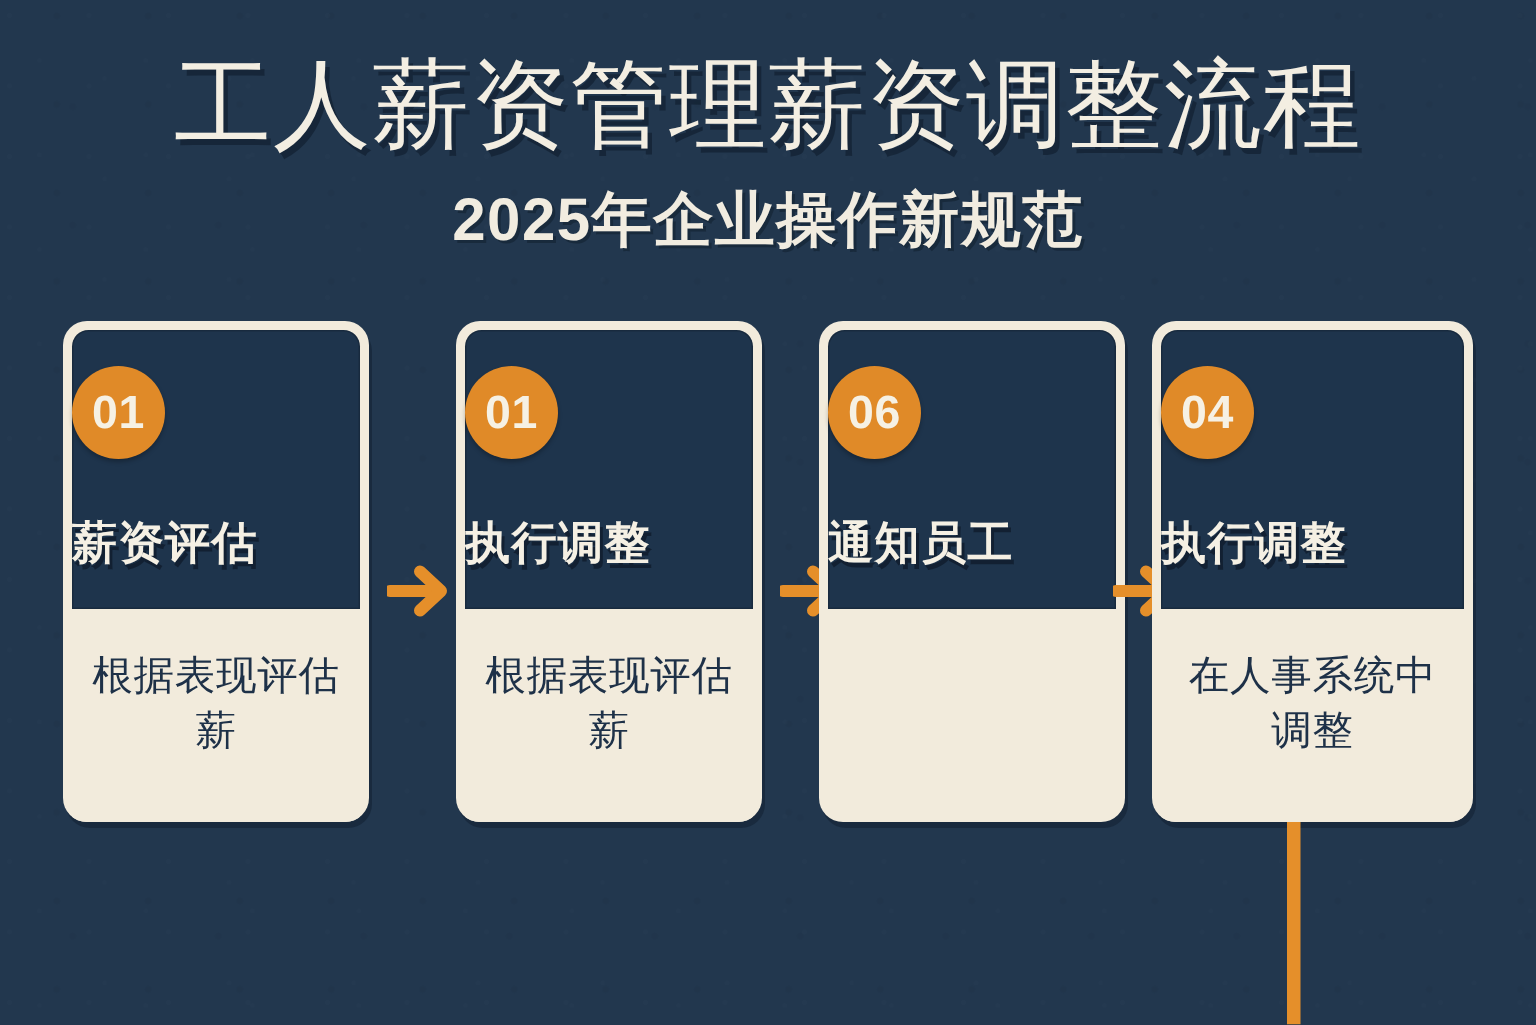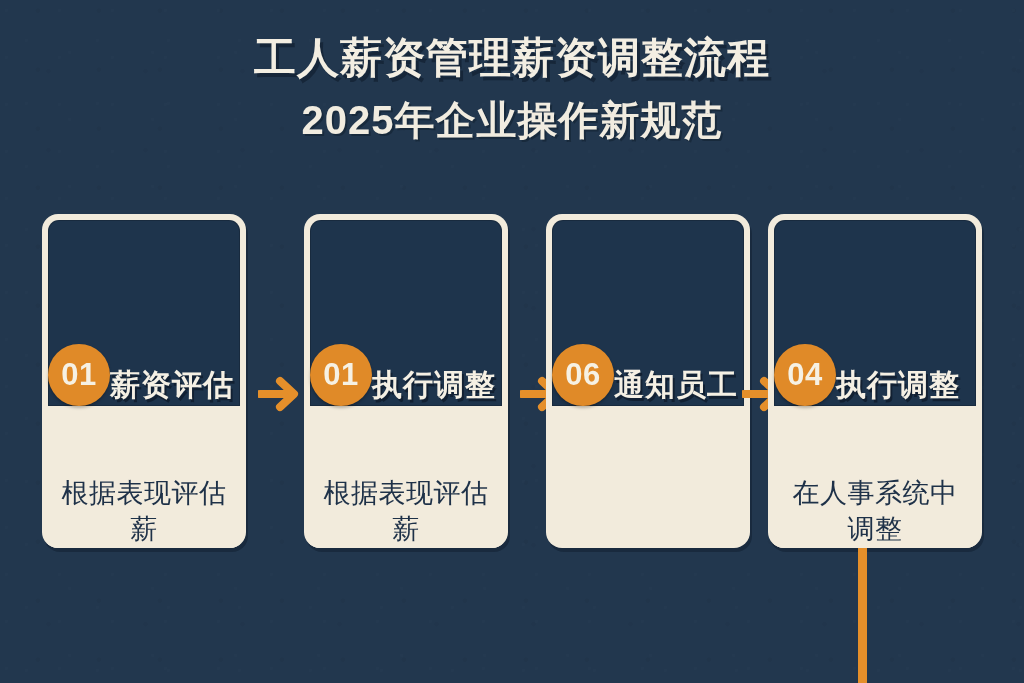--- a/index.html
+++ b/index.html
@@ -42,22 +42,22 @@
   
   #header {
     position: absolute;
     top: 34px;
     left: 0;
     width: 1024px;
     text-align: center;
   }
 
   #main-title {
-    font-size: 42px;
-    font-weight: bold;
+    font-size: 65px;
+    font-weight: normal;
     letter-spacing: 1px;
     color: #f3eee2;
     line-height: 1.12;
     text-shadow: 3px 4px 0 rgba(13,26,40,0.55);
     white-space: nowrap;
   }
 
   #subtitle {
     margin-top: 12px;
     font-size: 40px;
@@ -88,21 +88,22 @@
     overflow: hidden;
     padding: 6px 6px 0 6px;
   }
 
   .card-top {
     position: relative;
     height: 186px;
     background: #1e344c;
     border-radius: 11px 11px 0 0;
     display: flex;
-    align-items: flex-end;
+    flex-direction: column;
+    align-items: flex-start;
     box-shadow: inset 0 0 0 1px rgba(0,0,0,0.18);
   }
 
   .step-badge {
     margin-top: 24px;
     width: 62px;
     height: 62px;
     border-radius: 50%;
     background: #e08a28;
     color: #f6f1e4;
@@ -121,21 +122,21 @@
     color: #f5f0e4;
     letter-spacing: 1px;
     text-shadow: 2px 3px 0 rgba(10,20,33,0.6);
     white-space: nowrap;
   }
 
   .card-bottom {
     height: 142px;
     background: #f2ebdc;
     display: flex;
-    align-items: flex-end;
+    align-items: flex-start;
     justify-content: center;
     padding-top: 26px;
   }
 
   .step-desc {
     font-size: 27px;
     font-weight: 500;
     color: #1e3148;
     line-height: 1.36;
     text-align: center;

